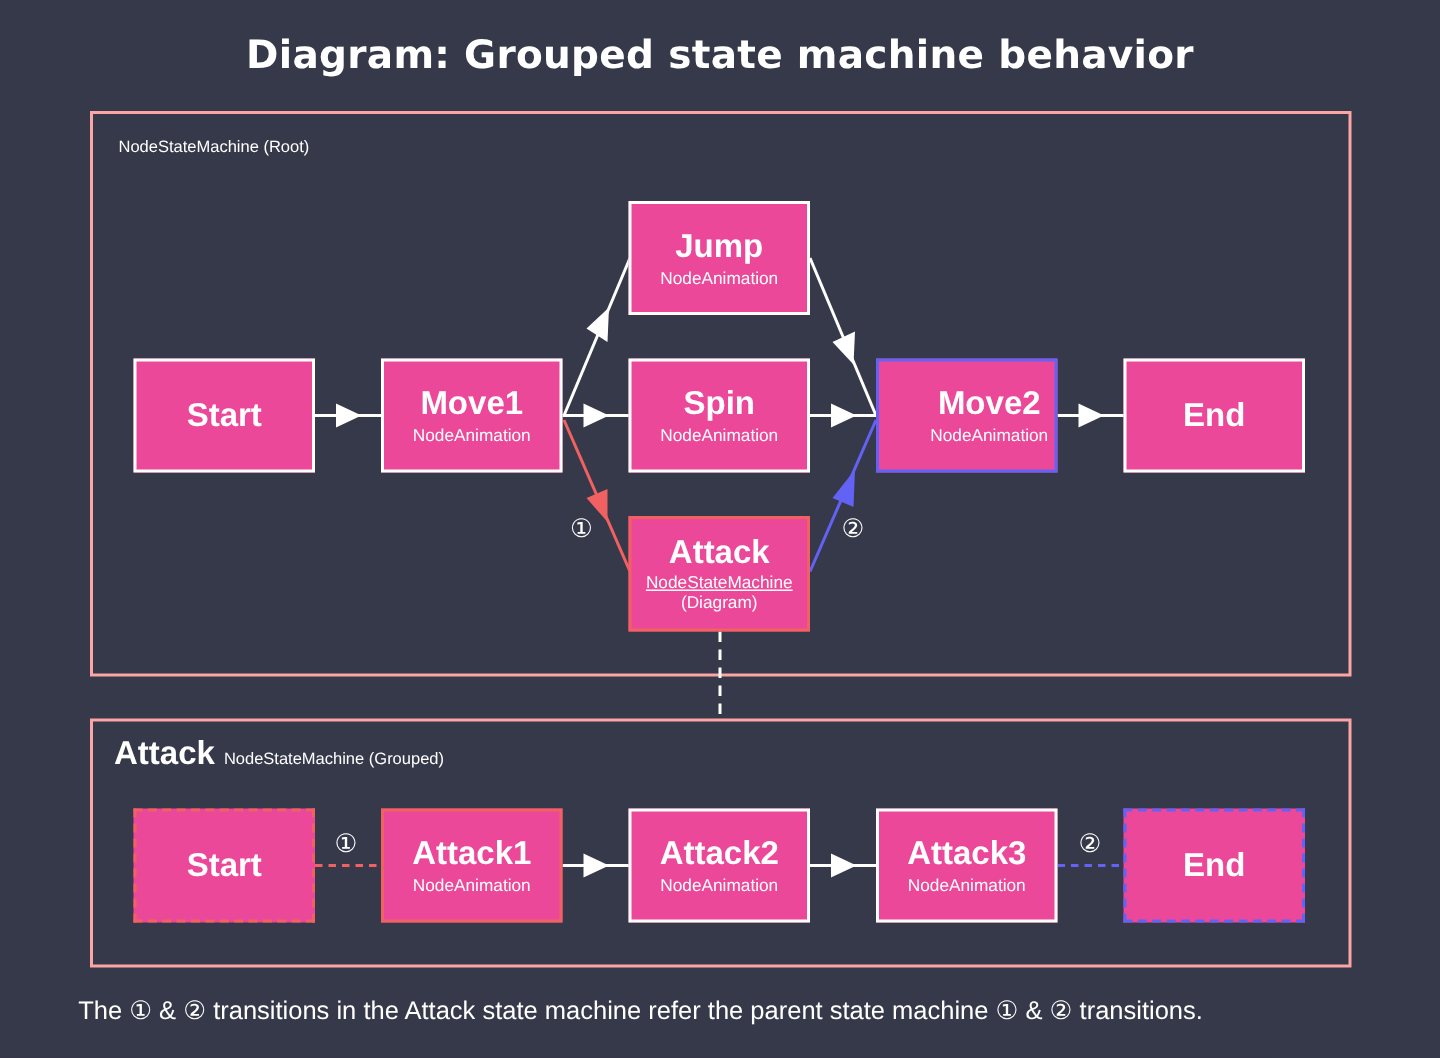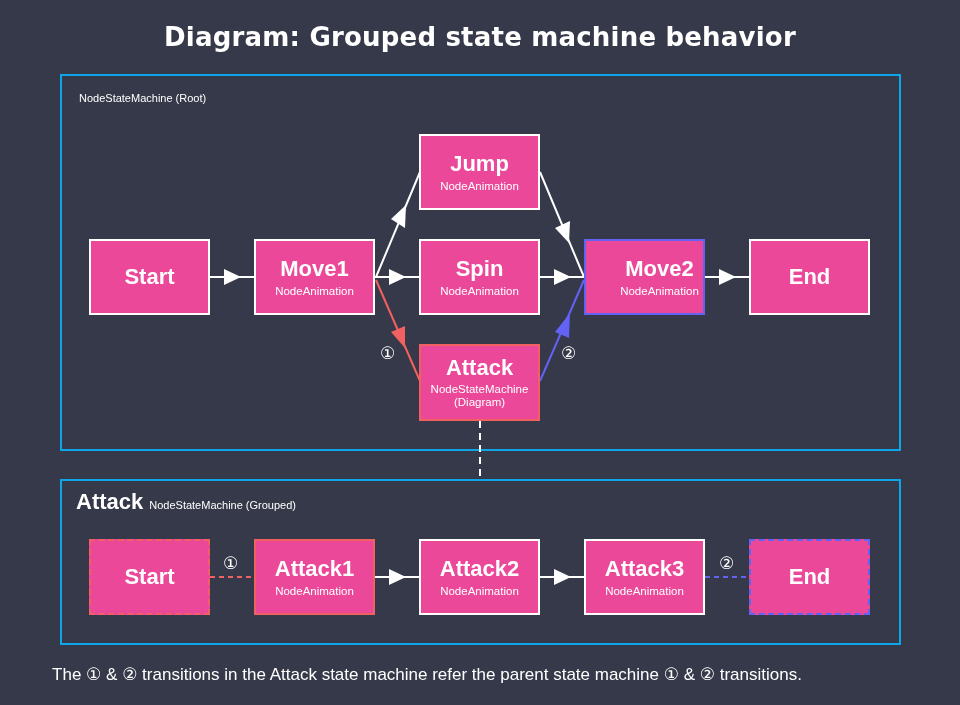--- a/index.html
+++ b/index.html
@@ -12,21 +12,21 @@
     color: #ffffff;
   }
   .title {
     position: absolute; left: 0; top: 22px; width: 960px;
     text-align: center;
     font-family: "DejaVu Sans", sans-serif;
     font-weight: bold; font-size: 26px; letter-spacing: 0.2px;
   }
   .panel {
     position: absolute;
-    border: 2px solid #0ea5e9;
+    border: 2px solid #fca5a5;
     box-sizing: border-box;
   }
   .panel-root { left: 60px; top: 74px; width: 841px; height: 377px; }
   .panel-group { left: 60px; top: 479px; width: 841px; height: 166px; }
   .panel-caption {
     position: absolute; left: 17px; top: 16px; font-size: 11px;
   }
   .group-caption {
     position: absolute; left: 14px; top: 8px;
     display: flex; align-items: baseline; gap: 6px;
@@ -142,21 +142,21 @@
 <div class="node" style="left:419px; top:134px;">
   <div class="name">Jump</div>
   <div class="type">NodeAnimation</div>
 </div>
 <div class="node" style="left:419px; top:239px;">
   <div class="name">Spin</div>
   <div class="type">NodeAnimation</div>
 </div>
 <div class="node red" style="left:419px; top:344px; height:77px;">
   <div class="name">Attack</div>
-  <div class="type" style="margin-top:3px;">NodeStateMachine</div>
+  <div class="type" style="margin-top:3px;text-decoration:underline;">NodeStateMachine</div>
   <div class="type" style="margin-top:0;">(Diagram)</div>
 </div>
 <div class="node blue" style="left:584px; top:239px;padding-left:30px;">
   <div class="name">Move2</div>
   <div class="type">NodeAnimation</div>
 </div>
 <div class="node single" style="left:749px; top:239px;">
   <div class="name">End</div>
 </div>
 

